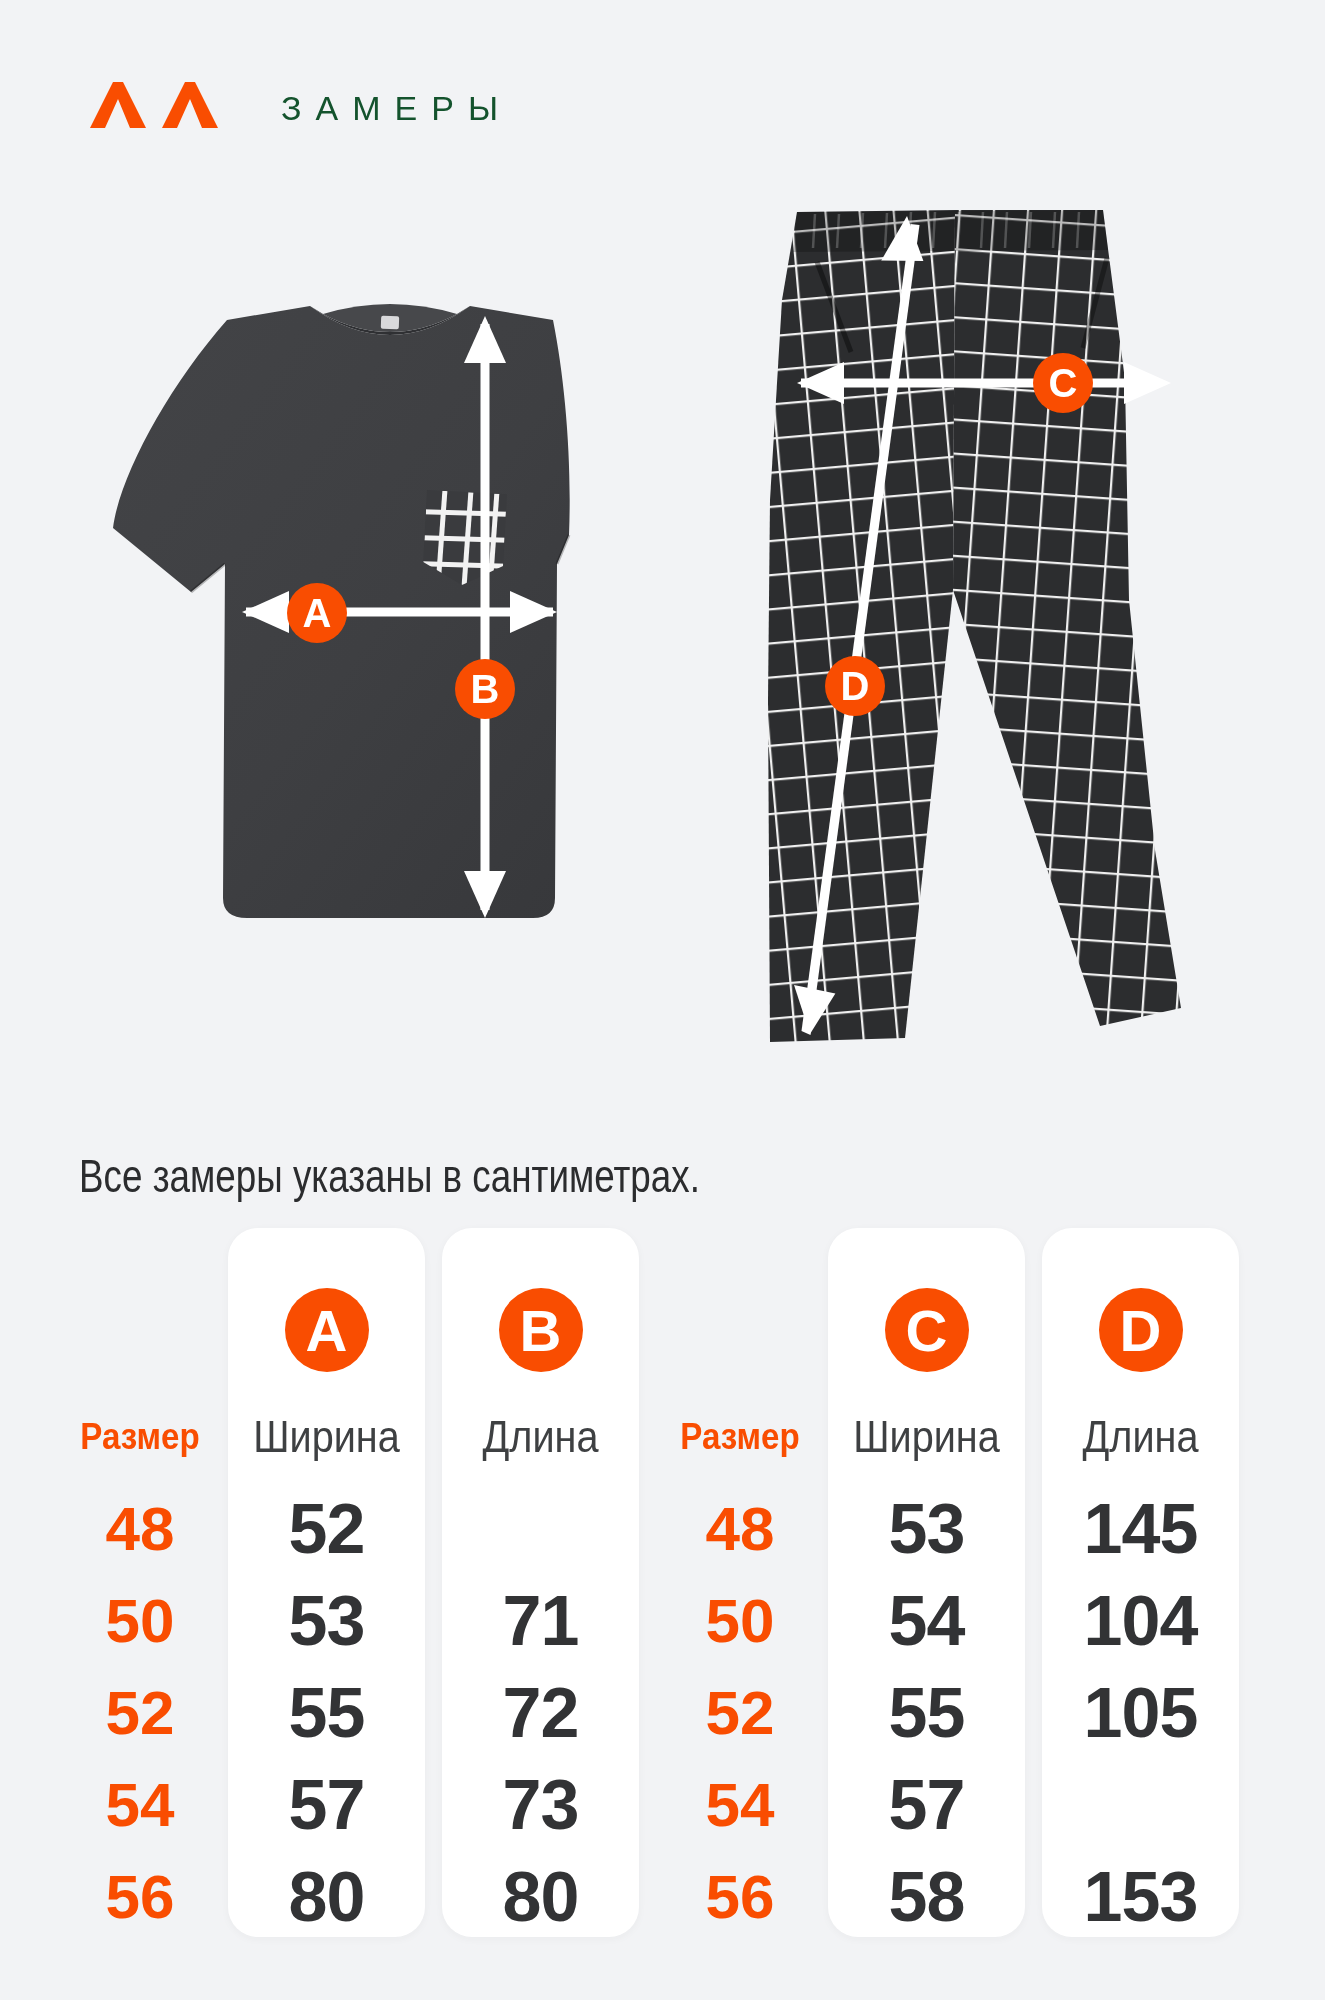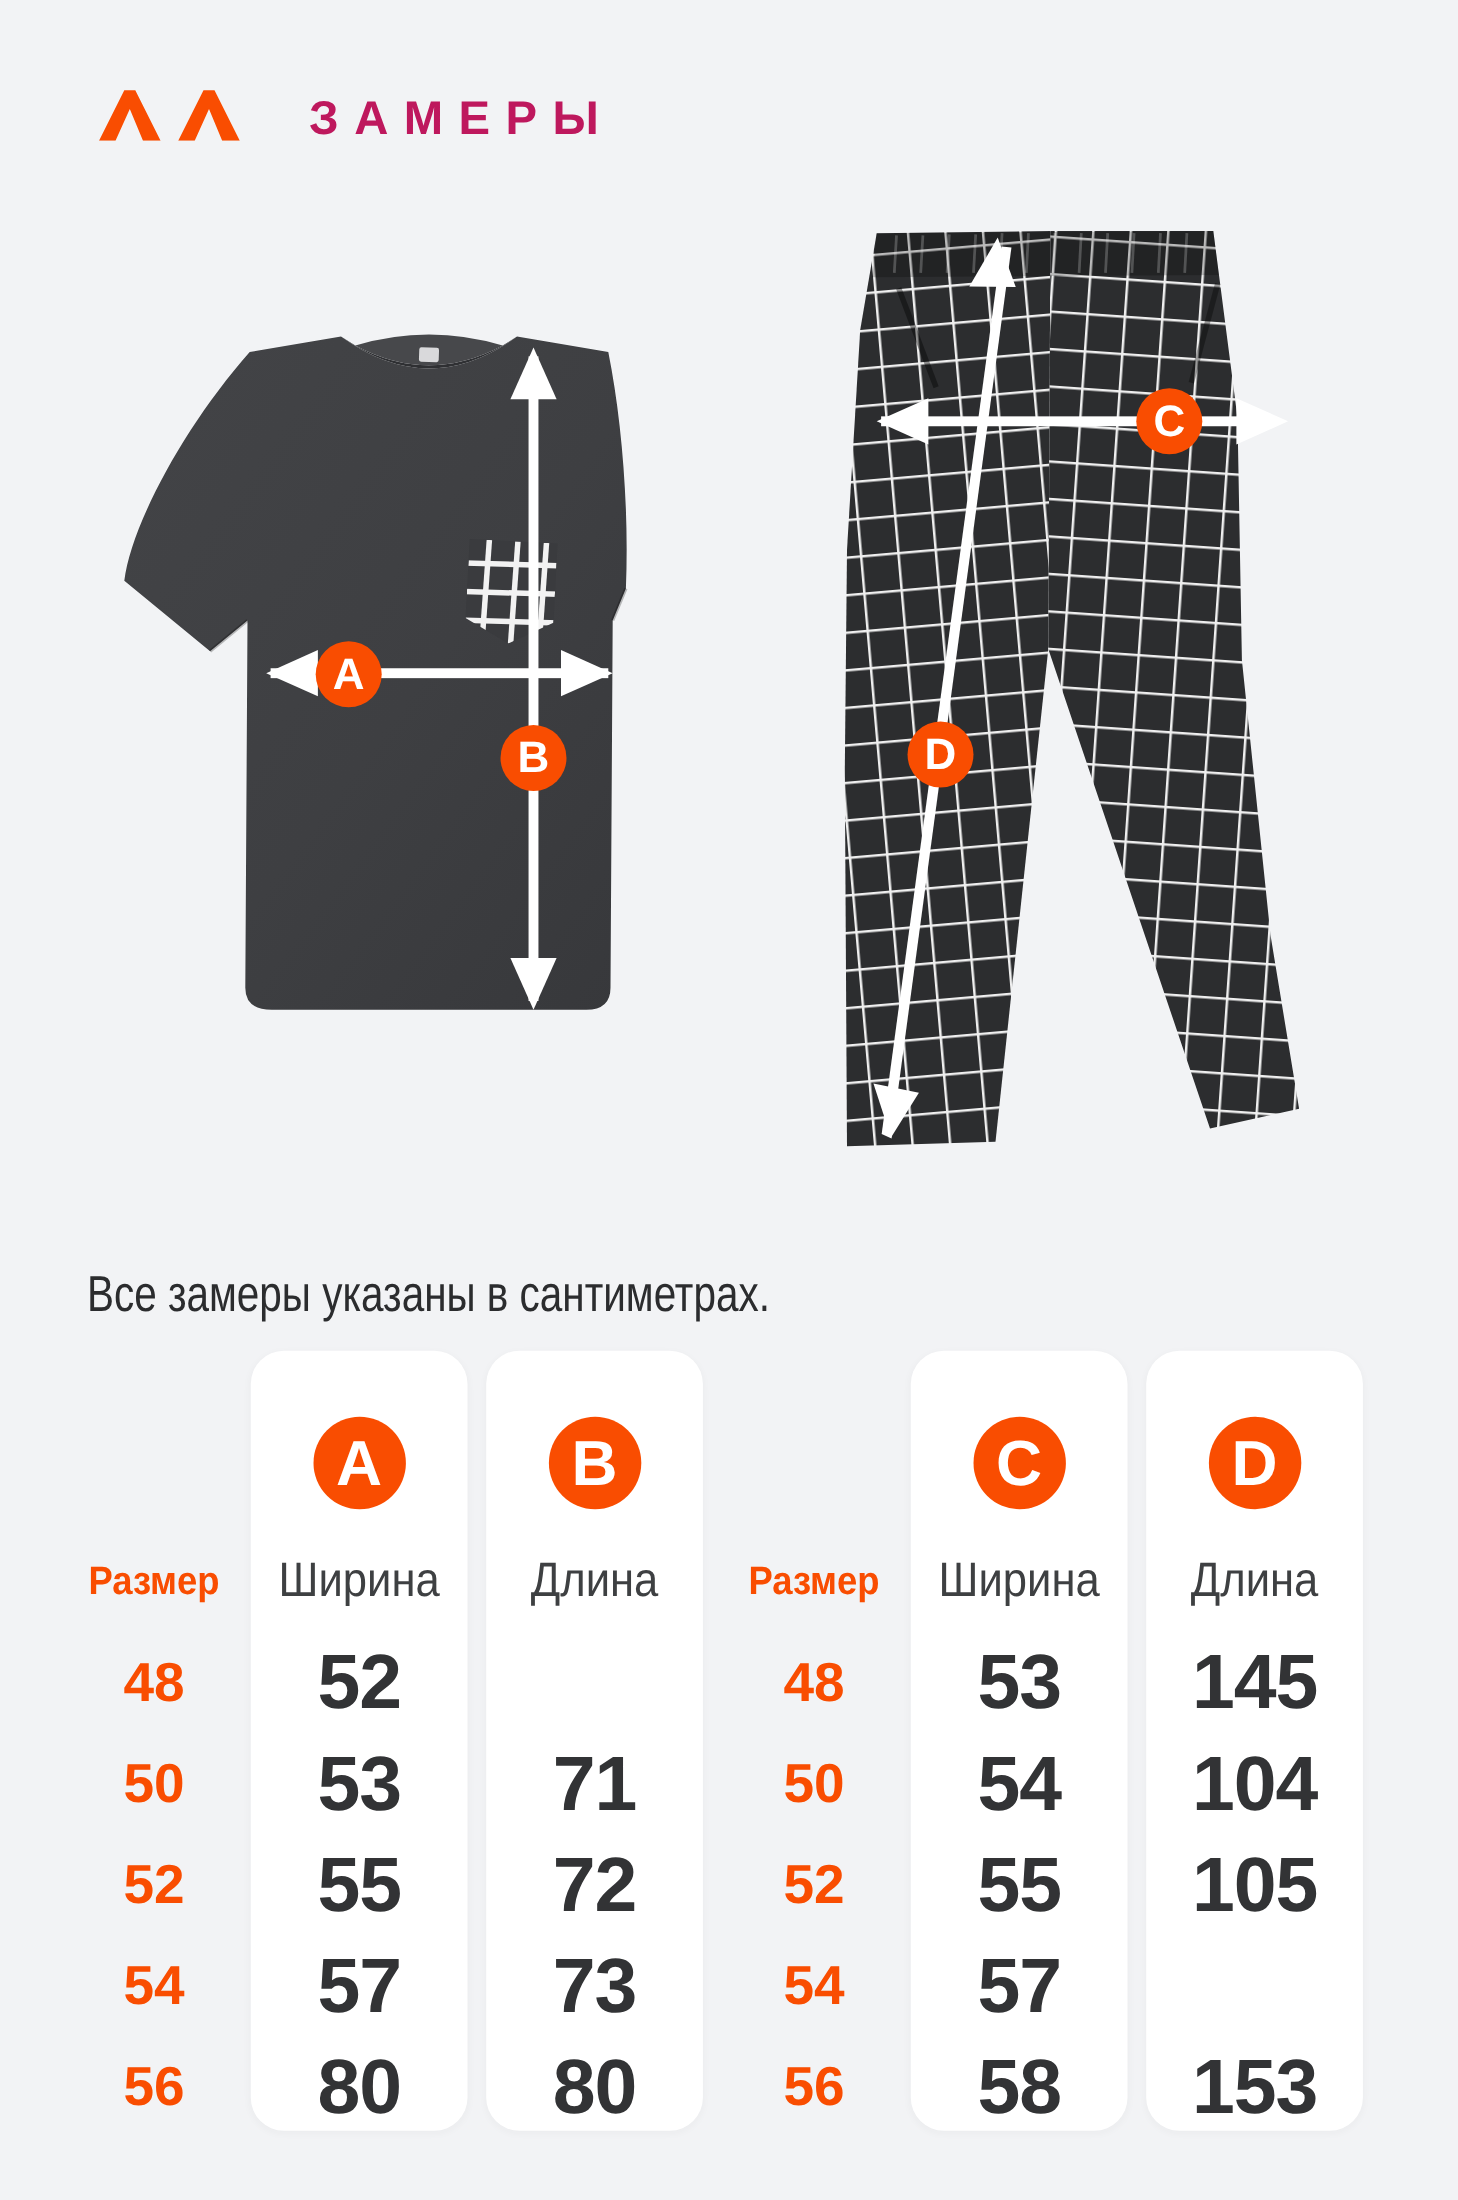--- a/index.html
+++ b/index.html
@@ -7,22 +7,22 @@
     width:1325px;height:2000px;position:relative;
     background:#F2F3F5;
     font-family:"Liberation Sans", sans-serif;
     overflow:hidden;
   }
   .abs{position:absolute;}
 
   
   .logo{left:90px;top:80px;width:130px;height:48px;}
   .page-title{
-    left:281px;top:84px;font-size:43px;line-height:48px;
-    letter-spacing:14px;color:#be185d;font-weight:700;white-space:nowrap;
+    left:281px;top:84px;font-size:34px;line-height:48px;
+    letter-spacing:14px;color:#14532d;font-weight:400;white-space:nowrap;
   }
 
   
   .figure-svg{display:block;}
   .tshirt-figure{left:105px;top:300px;width:470px;height:625px;}
   .pants-figure{left:755px;top:200px;width:440px;height:855px;}
 
   
   .measure-badge{
     width:60px;height:60px;border-radius:50%;
@@ -69,21 +69,21 @@
   .size-col-header{
     position:absolute;left:0;right:0;top:186px;height:46px;
     display:flex;align-items:center;justify-content:center;
     font-size:36px;font-weight:700;color:#F94D01;transform:scaleX(0.92);
   }
   .cell{
     position:absolute;left:0;right:0;height:92px;
     display:flex;align-items:center;justify-content:center;line-height:1;
   }
   .row-0{top:255px}.row-1{top:347px}.row-2{top:439px}.row-3{top:531px}.row-4{top:623px}
-  .size-cell{font-size:50px;font-weight:800;color:#F94D01;}
+  .size-cell{font-size:62px;font-weight:800;color:#F94D01;}
   .value-cell{font-size:70px;font-weight:600;color:#323335;letter-spacing:-1px;}
 </style>
 </head>
 <body>
 
 <svg class="abs logo" viewBox="0 0 130 48" aria-hidden="true">
   <polygon points="0,48 23,2 33,2 56,48 40,48 28,19 15,48" fill="#F94D01"></polygon>
   <polygon points="72,48 95,2 105,2 128,48 112,48 100,19 87,48" fill="#F94D01"></polygon>
 </svg>
 <div class="abs page-title">ЗАМЕРЫ</div>

